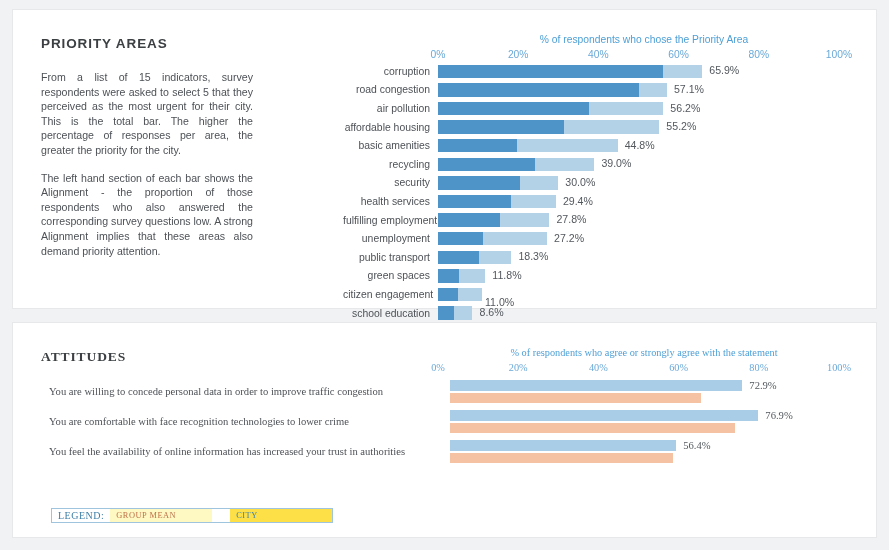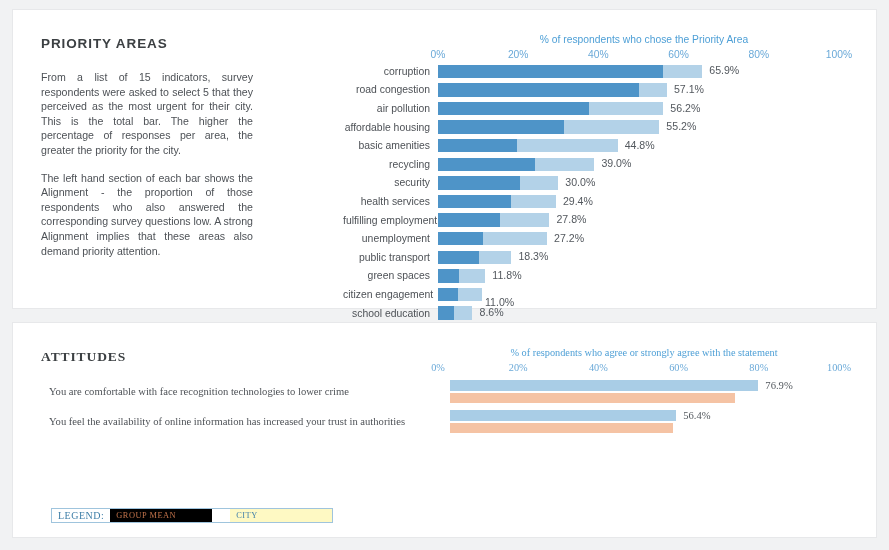--- a/index.html
+++ b/index.html
@@ -197,26 +197,26 @@
   }
   .legend-swatch {
     display: flex;
     align-items: center;
     padding-left: 6px;
     font-size: 8.4px;
     letter-spacing: 0.5px;
     box-sizing: border-box;
   }
   .legend-mean {
-    background: #000000;
+    background: #fef9c3;
     color: #c0724a;
     width: 105px;
   }
   .legend-city {
-    background: #fef9c3;
+    background: #fde047;
     color: #3f7fa8;
     width: 105px;
     margin-left: 18px;
   }
 </style>
 </head>
 <body>
 
 <div class="page">
 
@@ -402,20 +402,28 @@
       <div class="axis-caption">% of respondents who agree or strongly agree with the statement</div>
       <div class="axis-ticks" id="attitudes-ticks">
           <span style="left: 0px;">0%</span>
           <span style="left: 80.2px;">20%</span>
           <span style="left: 160.4px;">40%</span>
           <span style="left: 240.6px;">60%</span>
           <span style="left: 320.8px;">80%</span>
           <span style="left: 401px;">100%</span>
         </div>
       <div class="att-rows" id="attitudes-rows">
+          <div class="att-row" style="position: relative;">
+            <div class="att-label" style="left: -294px;"><span>You are willing to concede personal data in order to improve traffic congestion</span></div>
+            <div class="att-track">
+              <div class="att-bar-city" style="width: 292.329px;"></div>
+              <div class="att-bar-mean" style="width: 251.427px;"></div>
+              <div class="att-value" style="left: 299.329px;">72.9%</div>
+            </div>
+          </div>
           <div class="att-row" style="position: relative; align-items: center;">
             <div class="att-label" style="left: -294px;"><span>You are comfortable with face recognition technologies to lower crime</span></div>
             <div class="att-track">
               <div class="att-bar-city" style="width: 308.369px;"></div>
               <div class="att-bar-mean" style="width: 284.71px;"></div>
               <div class="att-value" style="left: 315.369px;">76.9%</div>
             </div>
           </div>
           <div class="att-row" style="position: relative;">
             <div class="att-label" style="left: -294px;"><span>You feel the availability of online information has increased your trust in authorities</span></div>

